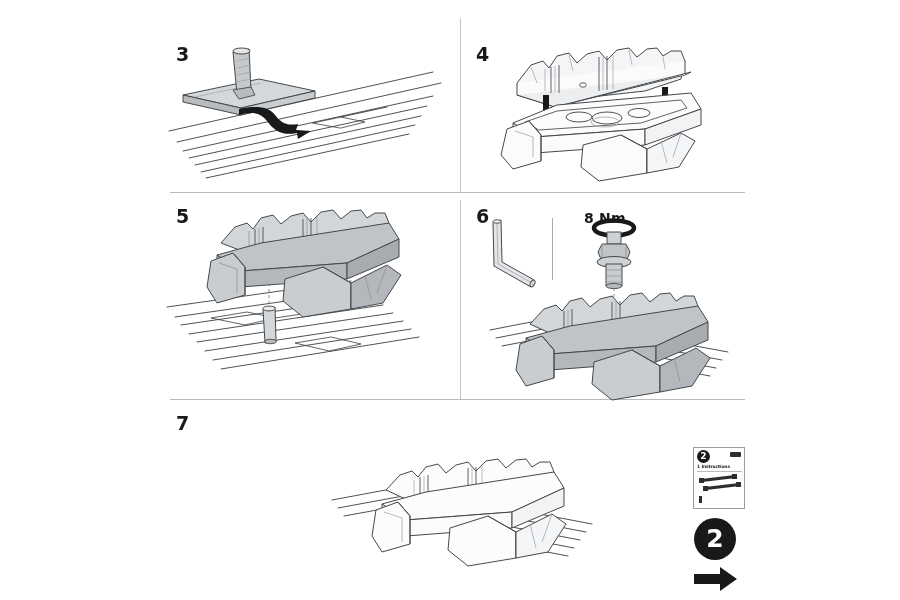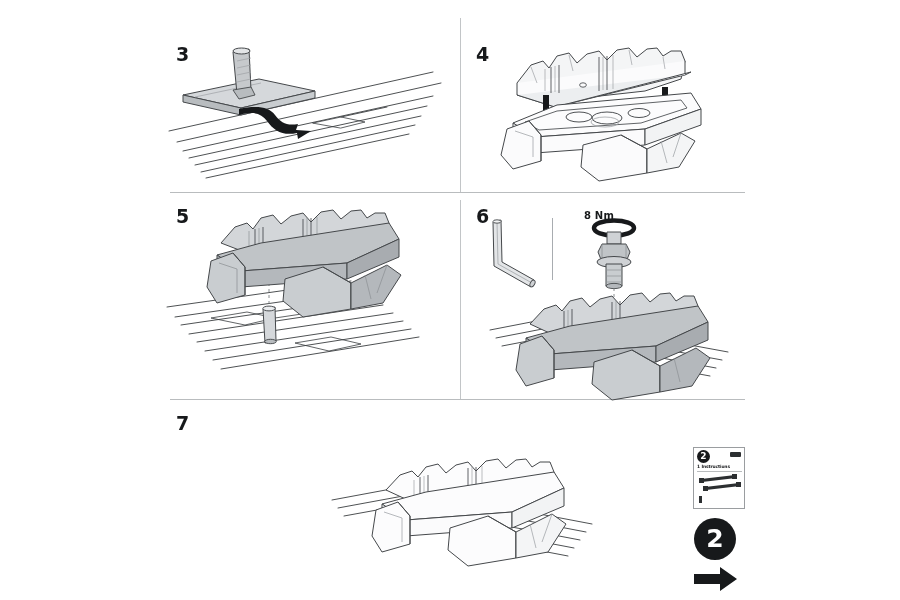--- a/index.html
+++ b/index.html
@@ -40,21 +40,21 @@
 
   
   .panel { position: absolute; }
   .panel svg { display: block; overflow: visible; }
 
   
   .torque {
     position: absolute;
     font-family: "DejaVu Sans", sans-serif;
     font-weight: 700;
-    font-size: 10px;
+    font-size: 14px;
     color: #17191b;
     letter-spacing: 0.2px;
     white-space: nowrap;
   }
 
   
   #kitcard {
     position: absolute;
     left: 693px; top: 447px;
     width: 52px; height: 62px;

